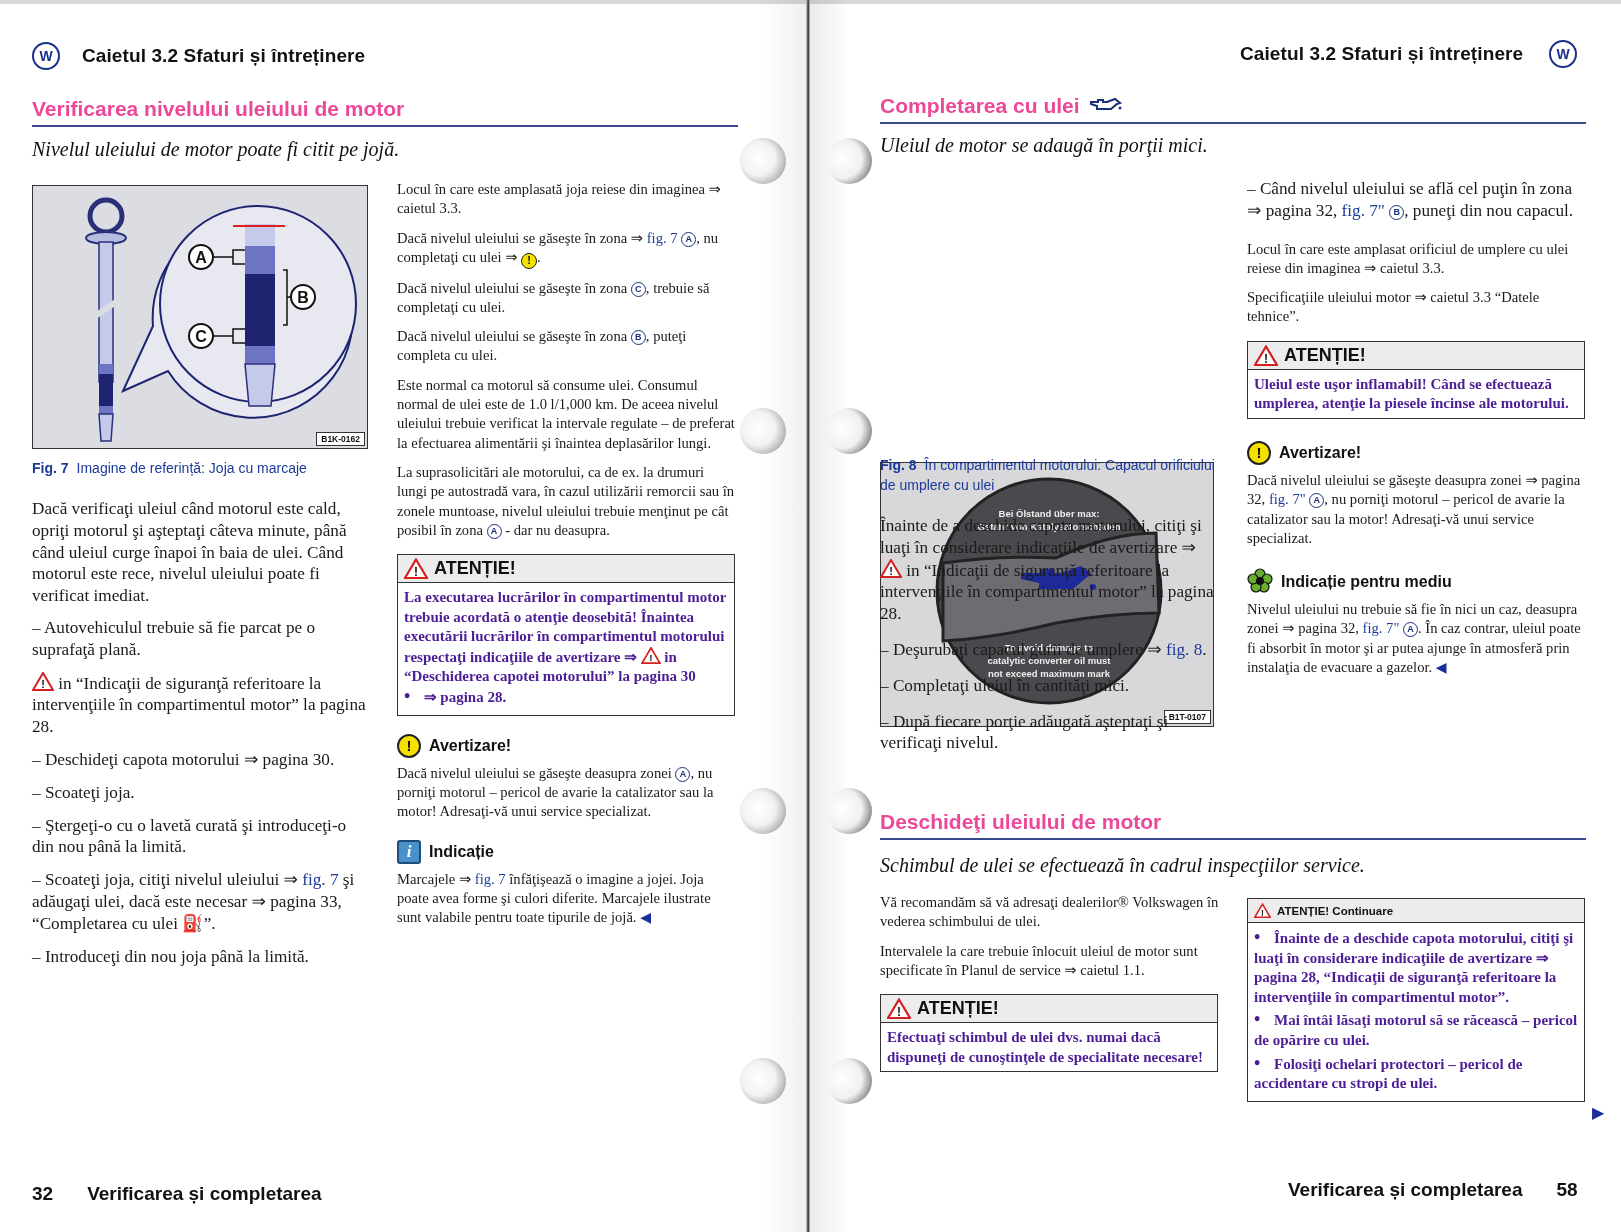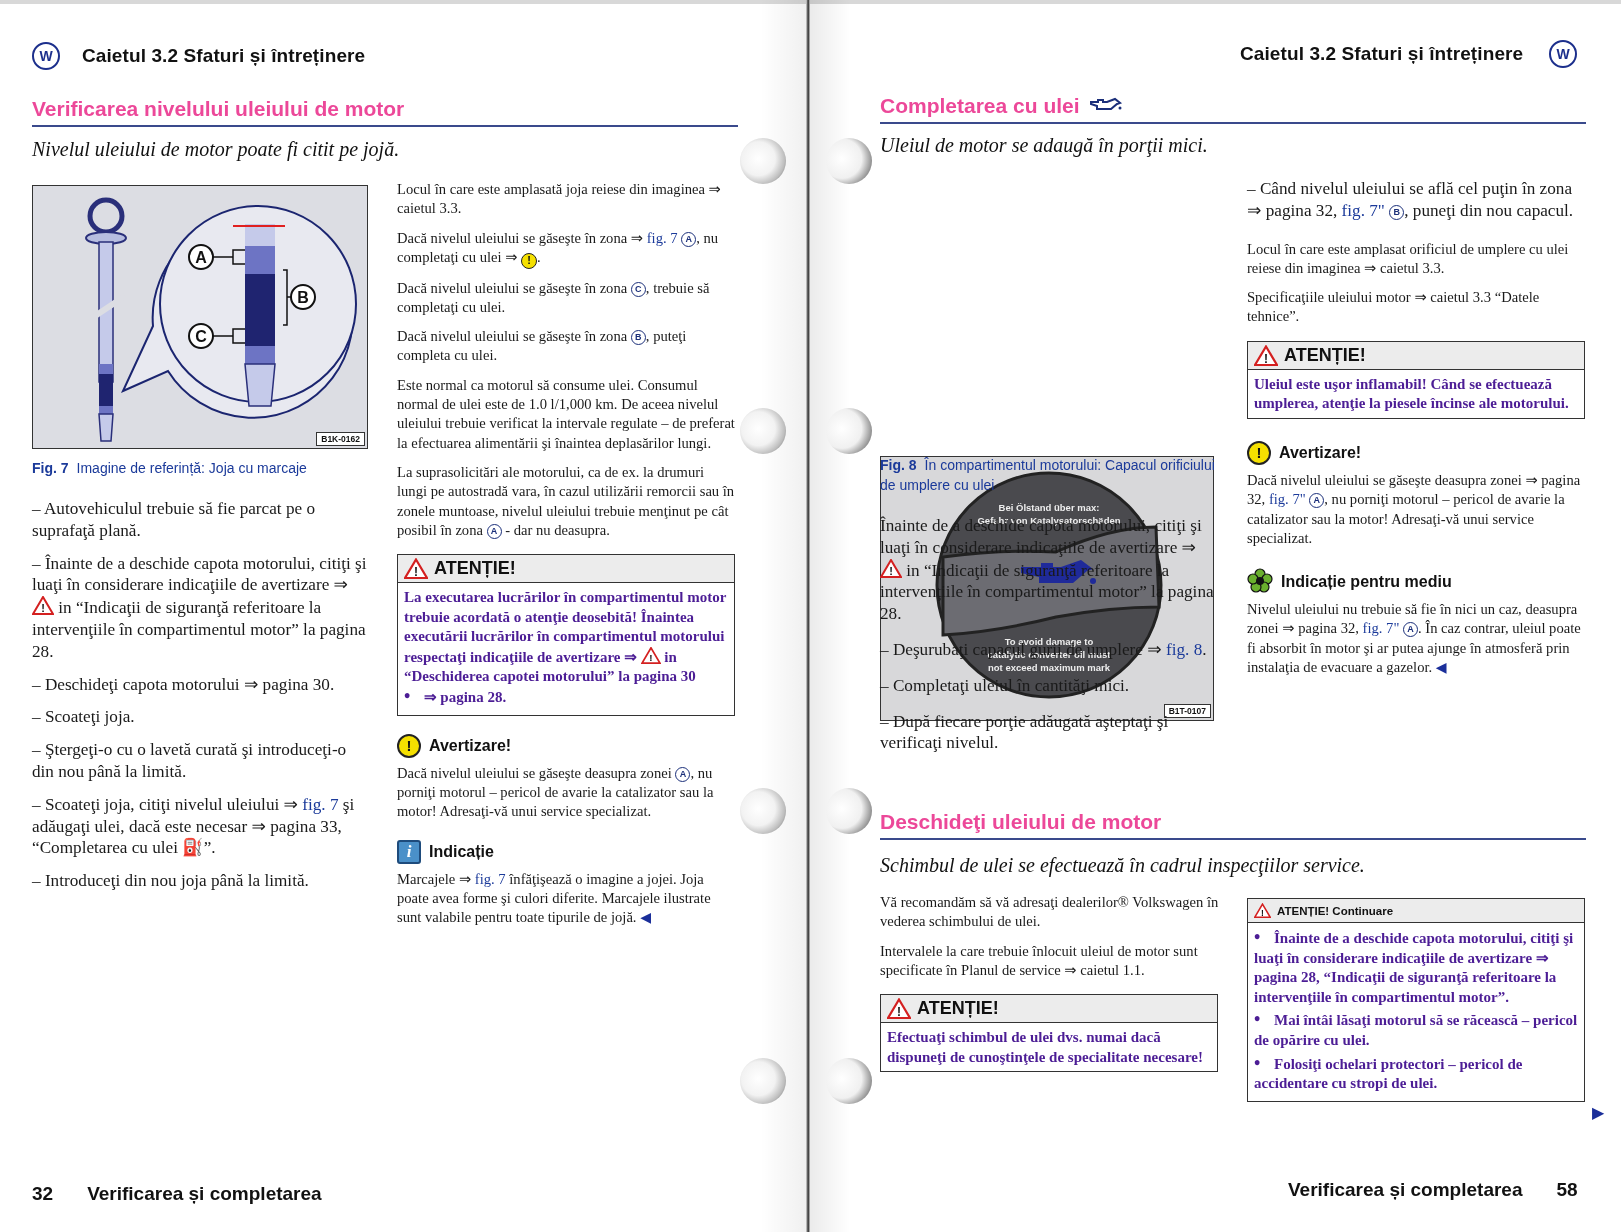--- a/index.html
+++ b/index.html
@@ -126,22 +126,23 @@
       <text x="168" y="156" text-anchor="middle" font-family="Liberation Sans, sans-serif" font-weight="bold" font-size="16" fill="#111">C</text>
       <path d="M180 150 L200 150 L200 143 L212 143 M200 150 L200 157 L212 157" fill="none" stroke="#111" stroke-width="1.5"></path>
     </svg>
     <div class="fig-code">B1K-0162</div>
   </div>
   <div class="abs caption" style="left:32px;top:458px;">
     <b>Fig. 7</b><span>Imagine de referință: Joja cu marcaje</span>
   </div>
 
   <div class="abs body-l" style="left:32px;top:498px;width:340px;">
+    <p class="para">Dacă verificaţi uleiul când motorul este cald, opriţi motorul şi aşteptaţi câteva minute, până când uleiul curge înapoi în baia de ulei. Când motorul este rece, nivelul uleiului poate fi verificat imediat.</p>
     <p class="step">–   Autovehiculul trebuie să fie parcat pe o suprafaţă plană.</p>
-    <p class="step"><span>–   Înainte de a deschide capota motorului, citiţi şi luaţi în considerare indicaţiile de avertizare ⇒ </span><svg class="warn-inline" width="22" height="19" viewBox="0 0 22 19">
+    <p class="step"><svg class="warn-inline" width="22" height="19" viewBox="0 0 22 19">
           <path d="M11 1 L21 18 L1 18 Z" fill="#fff" stroke="#d42020" stroke-width="2"></path>
           <text x="11" y="16" text-anchor="middle" font-family="Liberation Sans, sans-serif" font-weight="bold" font-size="11" fill="#111">!</text>
         </svg><span> in “Indicaţii de siguranţă referitoare la intervenţiile în compartimentul motor” la pagina 28.</span></p>
     <p class="step">–   Deschideţi capota motorului ⇒ pagina 30.</p>
     <p class="step">–   Scoateţi joja.</p>
     <p class="step">–   Ştergeţi-o cu o lavetă curată şi introduceţi-o din nou până la limită.</p>
     <p class="step"><span>–   Scoateţi joja, citiţi nivelul uleiului ⇒ </span><span class="link">fig. 7</span><span> şi adăugaţi ulei, dacă este necesar ⇒ pagina 33, “Completarea cu ulei ⛽”.</span></p>
     <p class="step">–   Introduceţi din nou joja până la limită.</p>
   </div>
 
@@ -201,21 +202,21 @@
 
   <div class="abs sec-title" style="left:880px;top:94px;width:706px;display:flex;align-items:center;gap:9px;">
     <span>Completarea cu ulei</span>
     <svg width="34" height="18" viewBox="0 0 34 18">
         <path d="M2 5 L9 5 L9 3 L14 3 L14 5 L18 5 L26 2 L31 6 L28 7 L22 12 L8 12 L8 9 L2 7 Z" fill="none" stroke="#1b2f7a" stroke-width="2"></path>
         <circle cx="31" cy="11" r="1.5" fill="#1b2f7a"></circle>
       </svg>
   </div>
   <div class="abs lead" style="left:880px;top:134px;">Uleiul de motor se adaugă în porţii mici.</div>
 
-  <div class="abs figure" style="left:880px;top:192px;width:334px;height:265px;background:#be185d;">
+  <div class="abs figure" style="left:880px;top:198px;width:334px;height:265px;background:#be185d;">
     <svg width="334" height="265" viewBox="0 0 334 265">
       <rect width="334" height="265" fill="#d8d8da"></rect>
       <circle cx="168" cy="128" r="112" fill="#4a4a4e" stroke="#222" stroke-width="3"></circle>
       <path d="M62 100 Q120 92 175 95 Q230 70 275 70 L278 150 Q230 150 175 160 Q115 175 62 178 Z" fill="#6c6c72" stroke="#222" stroke-width="3"></path>
       <path d="M140 110 L160 110 L160 106 L172 106 L172 110 L180 110 L200 103 L212 112 L206 114 L192 126 L158 126 L158 120 L140 116 Z" fill="#1f2a9a"></path>
       <circle cx="212" cy="124" r="3" fill="#1f2a9a"></circle>
     </svg>
     <div class="abs sans" style="left:0;top:44px;width:336px;text-align:center;color:#eee;font-size:9.5px;line-height:13px;font-weight:bold;">
       <div>Bei Ölstand über max:</div>
       <div>Gefahr von Katalysatorschäden</div>

